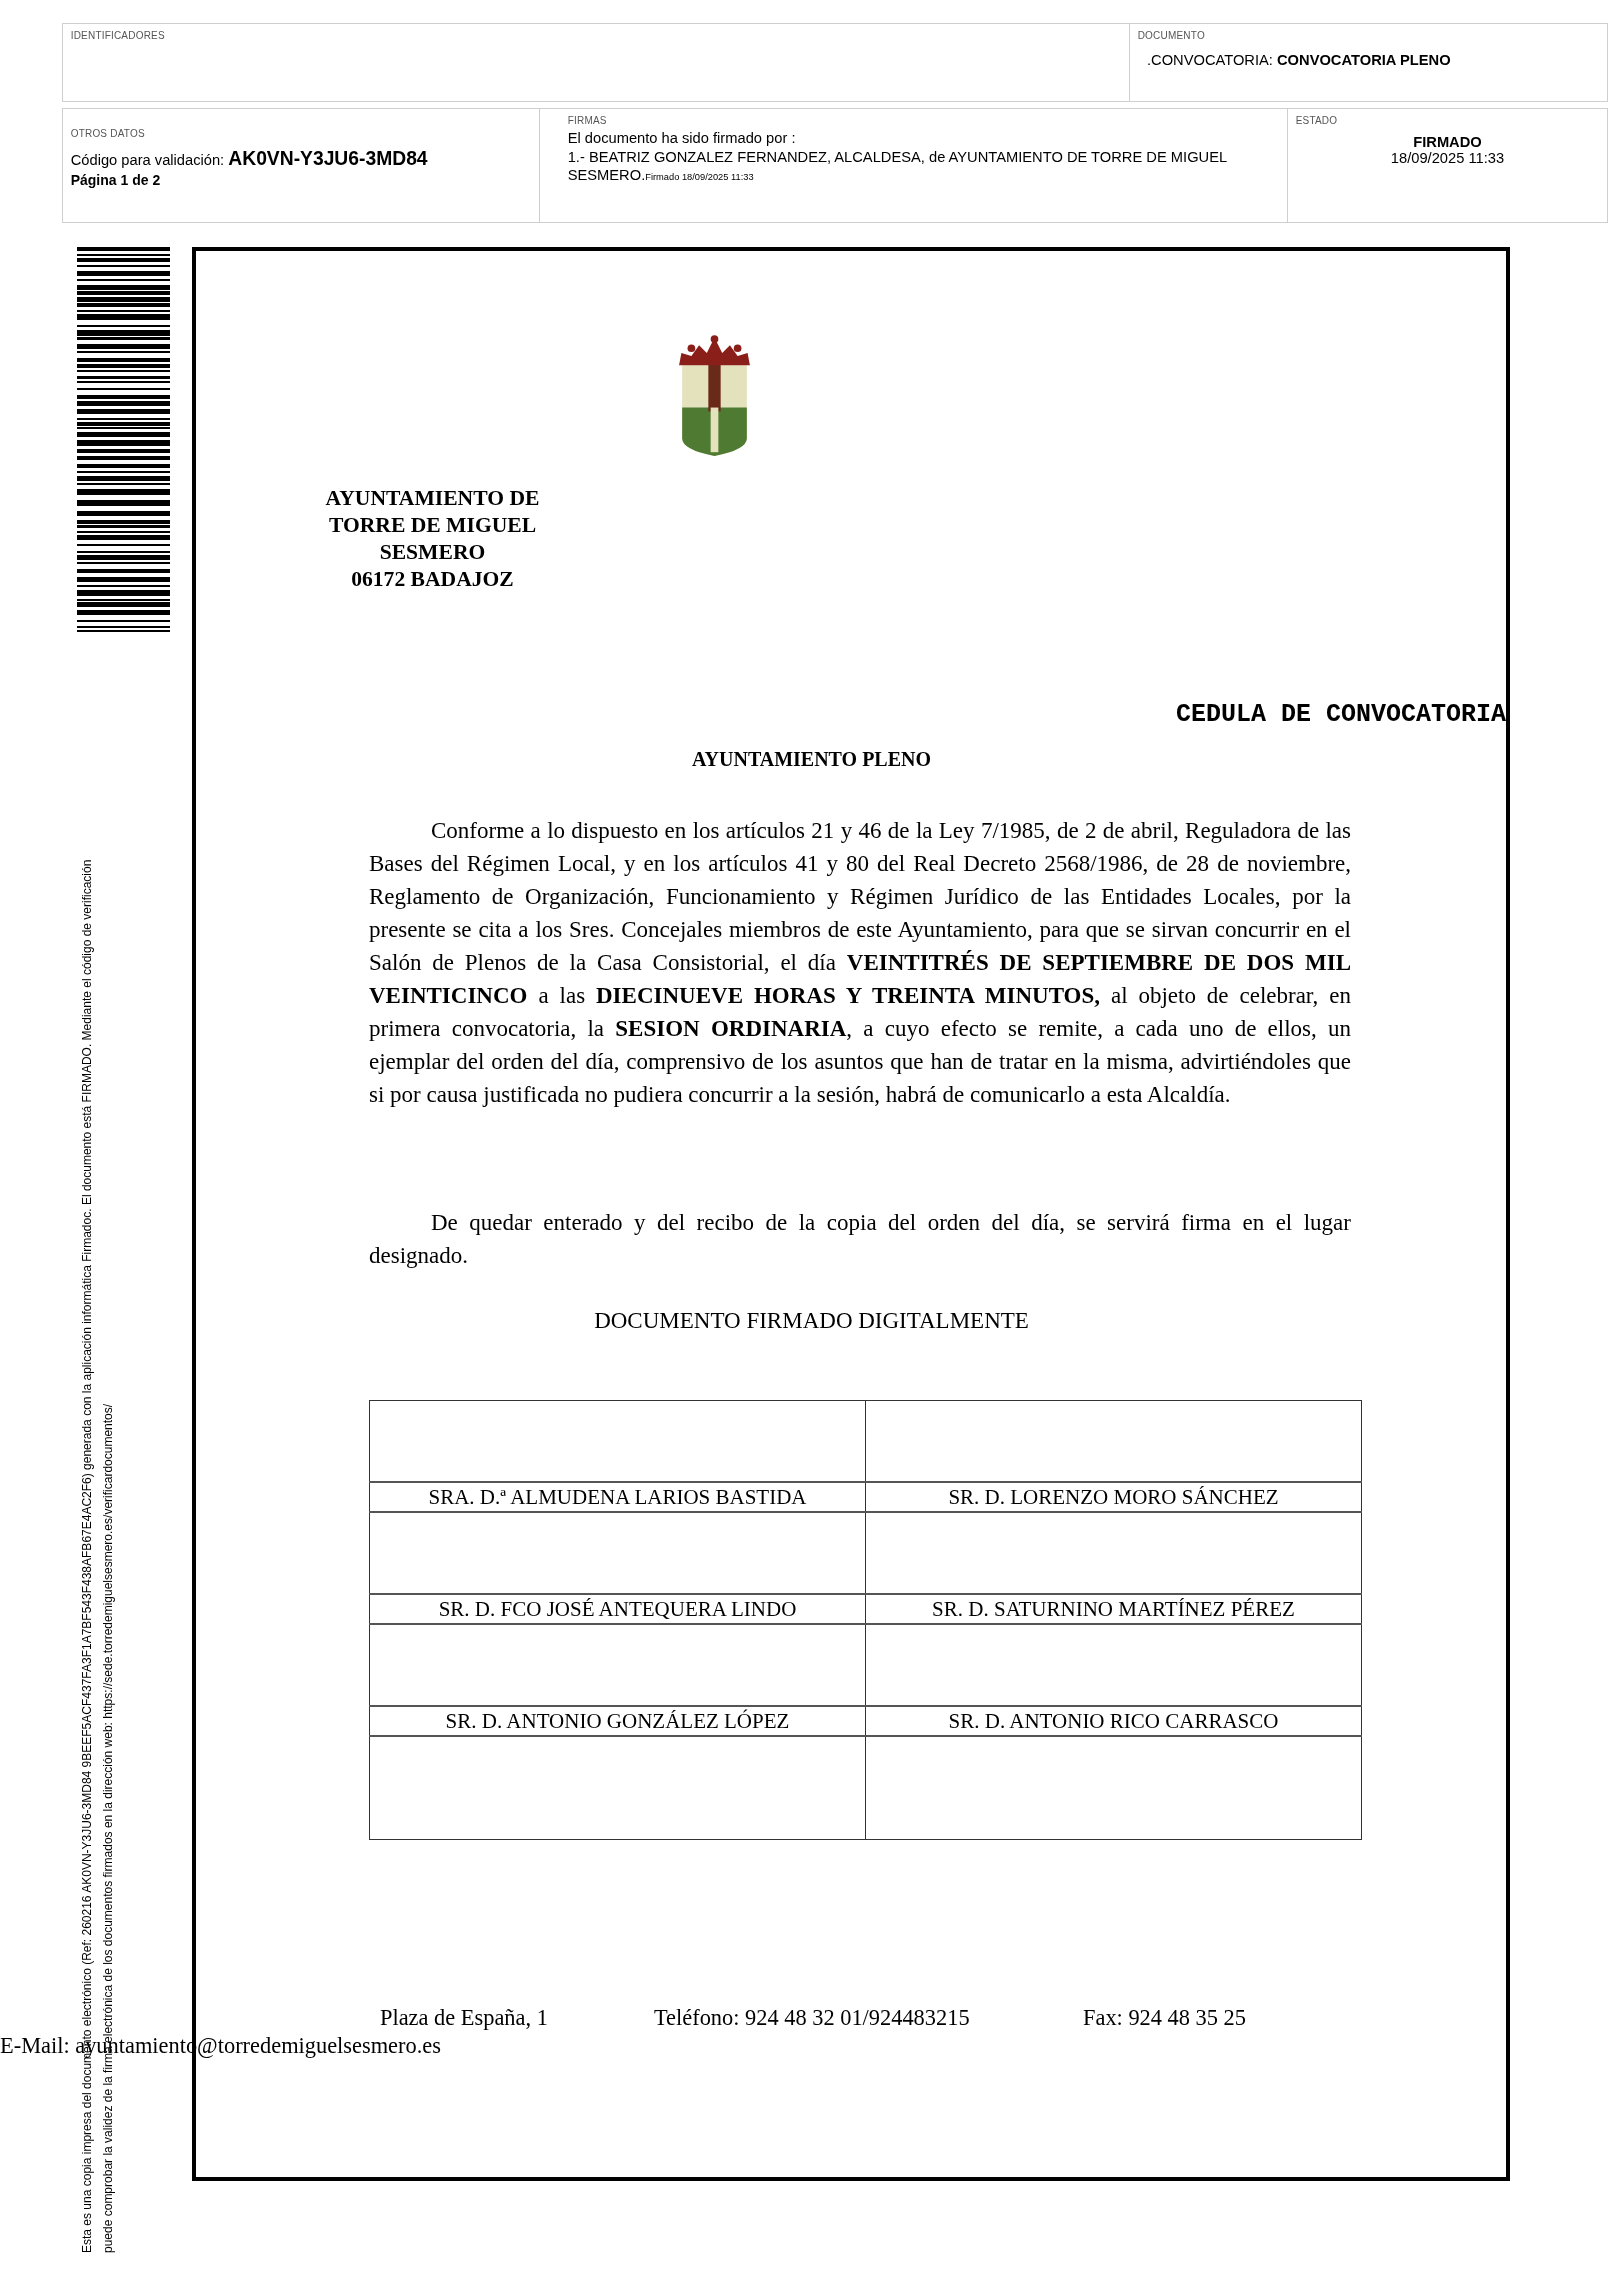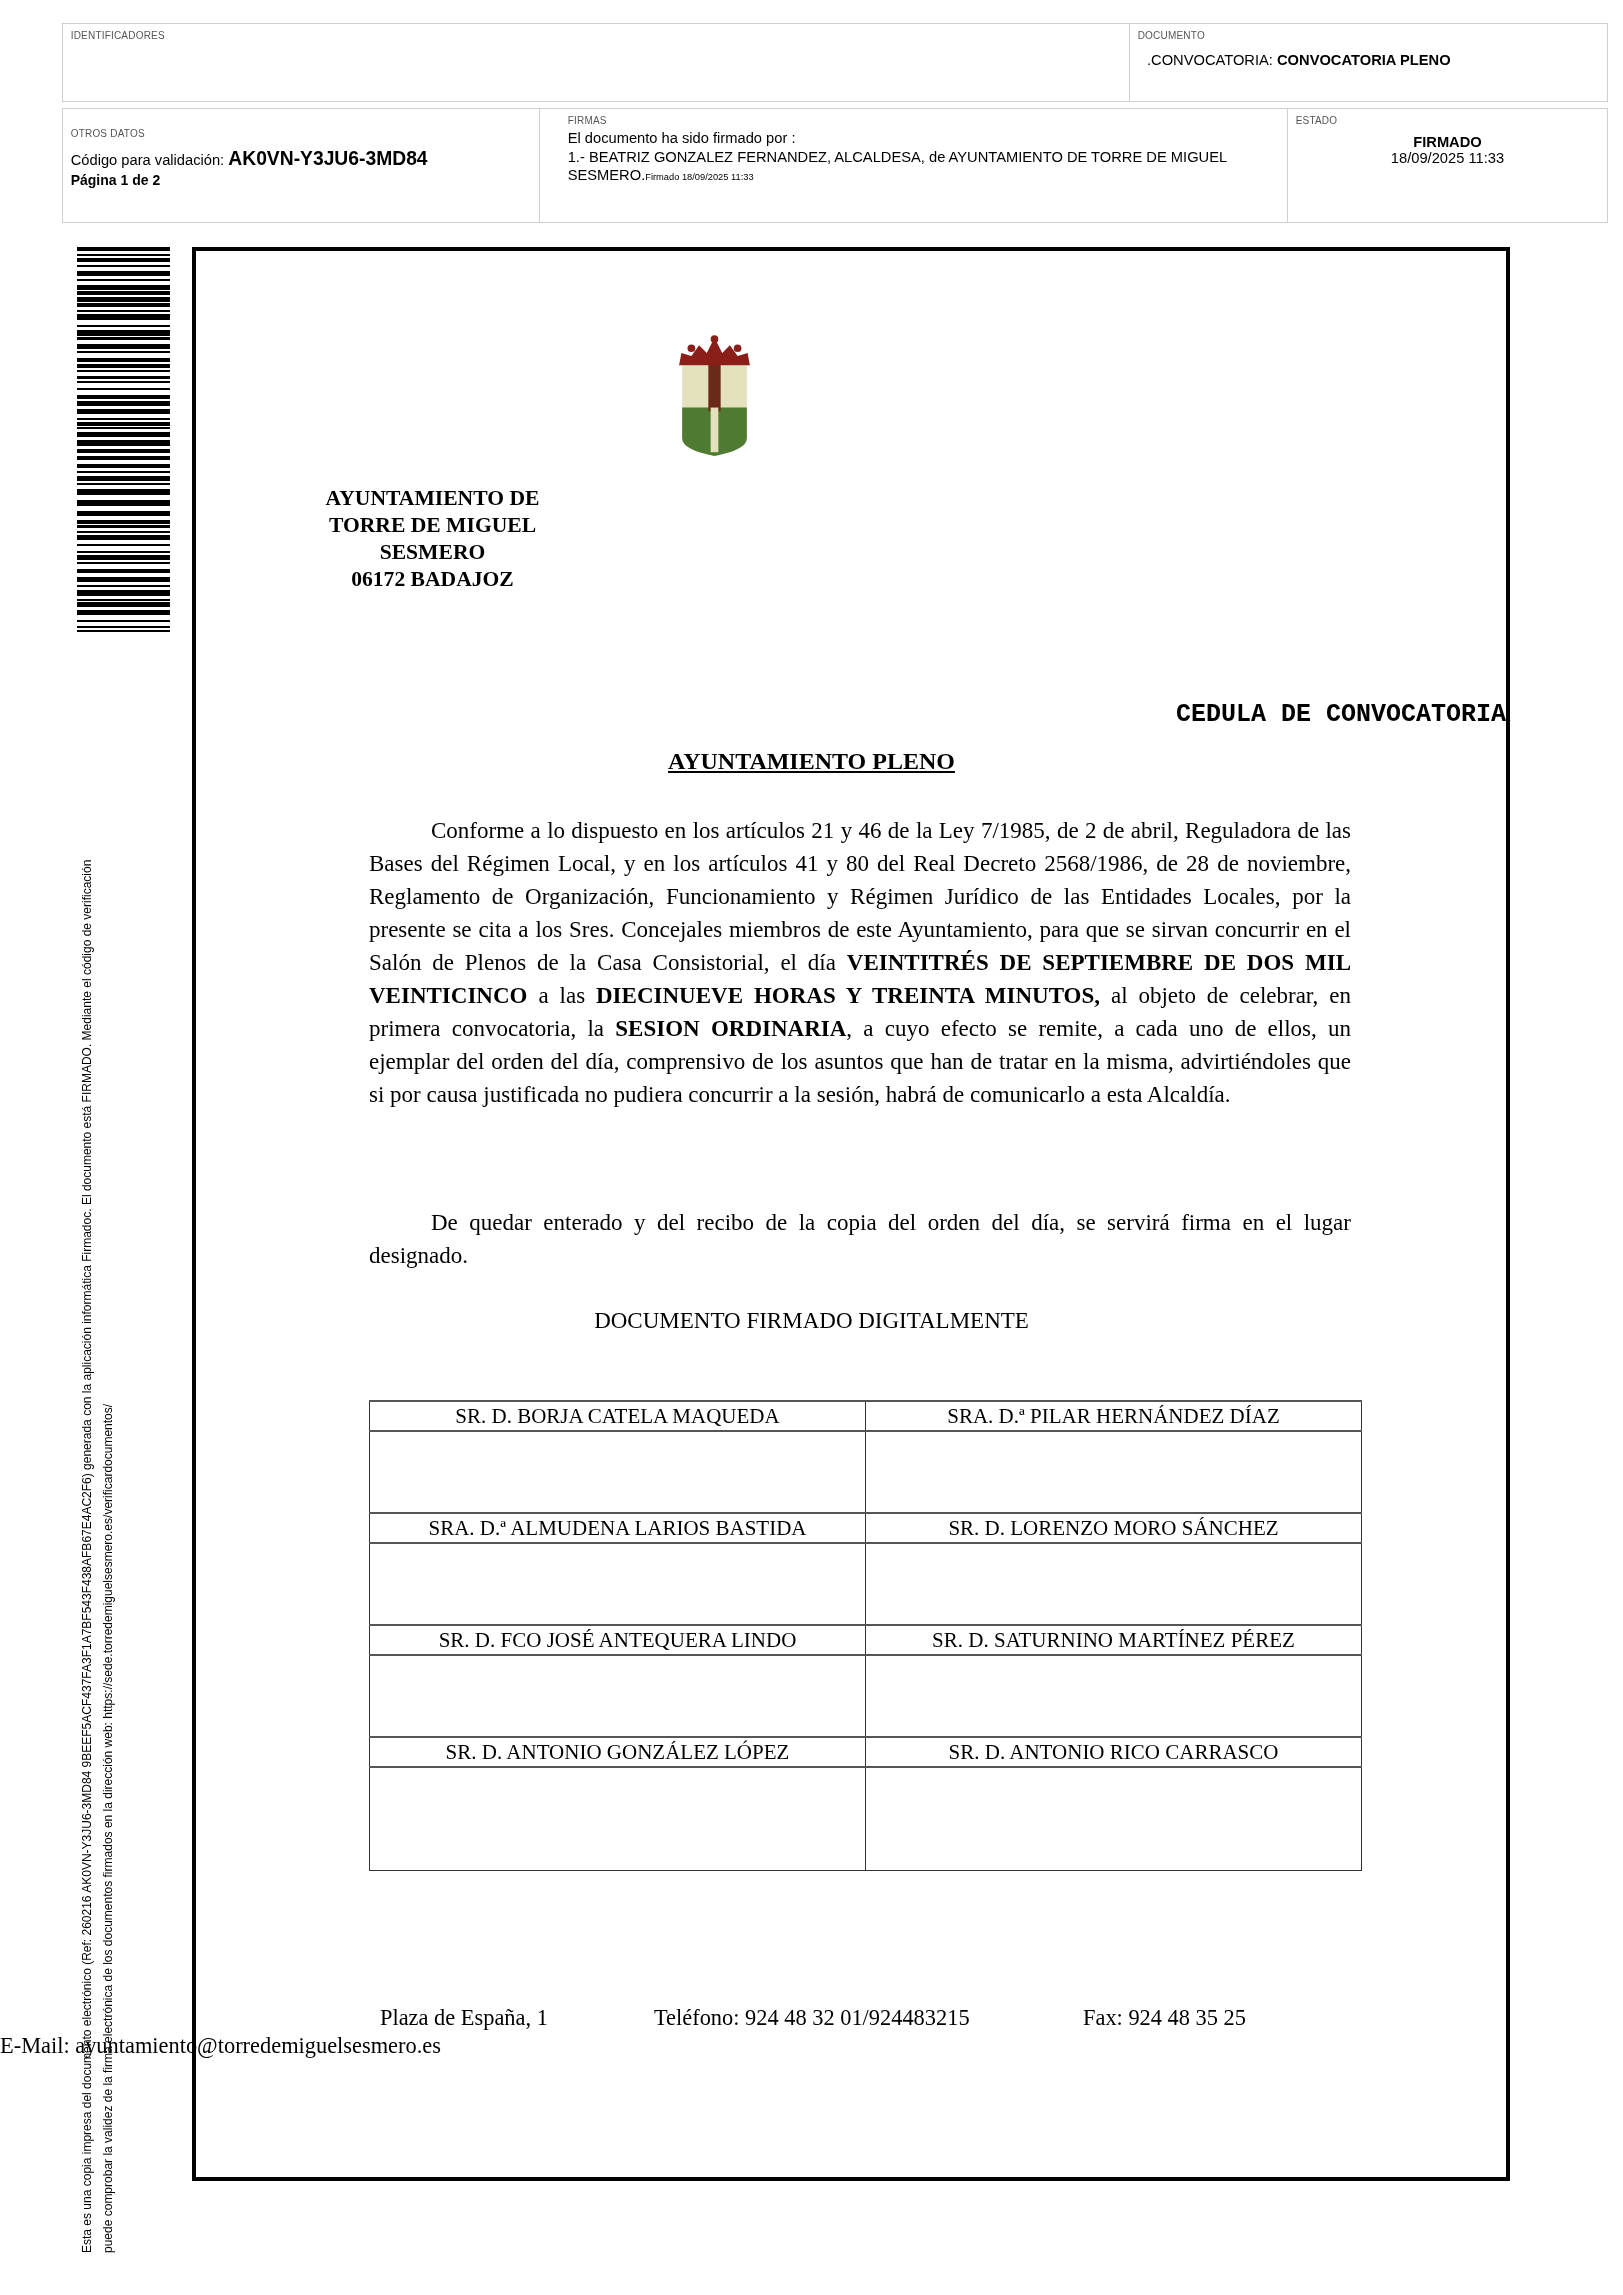--- a/index.html
+++ b/index.html
@@ -35,21 +35,21 @@
     .barcode div { position: absolute; left: 0; width: 93px; background: #000; }
     .side-text { position: absolute; left: 77px; top: 2253px; transform-origin: 0 0; transform: rotate(-90deg); white-space: nowrap; font-size: 12px; line-height: 21px; color: #000; }
 
     
     .frame { position: absolute; left: 192px; top: 247px; width: 1318px; height: 1934px; border: 4.6px solid #000; box-sizing: border-box; }
 
     .coat { position: absolute; left: 676px; top: 334px; width: 77px; height: 124px; }
     .addr { position: absolute; left: 309px; top: 485px; width: 247px; text-align: center; font-family: "Liberation Serif", serif; font-weight: bold; font-size: 21.6px; line-height: 27px; }
 
     .title1 { position: absolute; left: 0; width: 1506px; top: 700px; text-align: right; font-family: Liberation Mono, monospace; font-weight: bold; font-size: 25px; }
-    .title2 { position: absolute; left: 0; width: 1623px; top: 748px; text-align: center; font-family: "Liberation Serif", serif; font-weight: bold; font-size: 24px; text-decoration: underline; }
+    .title2 { position: absolute; left: 0; width: 1623px; top: 748px; text-align: center; font-family: "Liberation Serif", serif; font-weight: bold; font-size: 20px; }
 
     .body-p { position: absolute; left: 369px; width: 982px; font-family: "Liberation Serif", serif; font-size: 23px; line-height: 33px; text-align: justify; text-indent: 62px; }
     .p1 { top: 814px; }
     .p2 { top: 1206px; }
     .p1 b { font-weight: bold; }
 
     .signed-label { position: absolute; left: 0; width: 1623px; top: 1308px; text-align: center; font-family: "Liberation Serif", serif; font-size: 23px; }
 
     .sig-table { position: absolute; left: 369px; top: 1400px; width: 993px; border-collapse: collapse; font-family: "Liberation Serif", serif; }
     .sig-table td { border: 1.5px solid #333; width: 50%; text-align: center; padding: 0; }
@@ -185,24 +185,20 @@
 
 <div class="body-p p1"><span>Conforme a lo dispuesto en los artículos 21 y 46 de la Ley 7/1985, de 2 de abril, Reguladora de las Bases del Régimen Local, y en los artículos 41 y 80 del Real Decreto 2568/1986, de 28 de noviembre, Reglamento de Organización, Funcionamiento y Régimen Jurídico de las Entidades Locales, por la presente se cita a los Sres. Concejales miembros de este Ayuntamiento, para que se sirvan concurrir en el Salón de Plenos de la Casa Consistorial, el día </span><b>VEINTITRÉS DE SEPTIEMBRE DE DOS MIL VEINTICINCO</b><span> a las </span><b>DIECINUEVE HORAS Y TREINTA MINUTOS,</b><span> al objeto de celebrar, en primera convocatoria, la </span><b>SESION ORDINARIA</b><span>, a cuyo efecto se remite, a cada uno de ellos, un ejemplar del orden del día, comprensivo de los asuntos que han de tratar en la misma, advirtiéndoles que si por causa justificada no pudiera concurrir a la sesión, habrá de comunicarlo a esta Alcaldía.</span></div>
 
 <div class="body-p p2">De quedar enterado y del recibo de la copia del orden del día, se servirá firma en el lugar designado.</div>
 
 <div class="signed-label">DOCUMENTO FIRMADO DIGITALMENTE</div>
 
 <table class="sig-table">
   <tbody>
     <tr>
-      <td class="name">SR. D. BORJA CATELA MAQUEDA</td>
-      <td class="name">SRA. D.ª PILAR HERNÁNDEZ DÍAZ</td>
-    </tr>
-    <tr>
       <td class="blank"></td>
       <td class="blank"></td>
     </tr>
     <tr>
       <td class="name">SRA. D.ª ALMUDENA LARIOS BASTIDA</td>
       <td class="name">SR. D. LORENZO MORO SÁNCHEZ</td>
     </tr>
     <tr>
       <td class="blank"></td>
       <td class="blank"></td>

